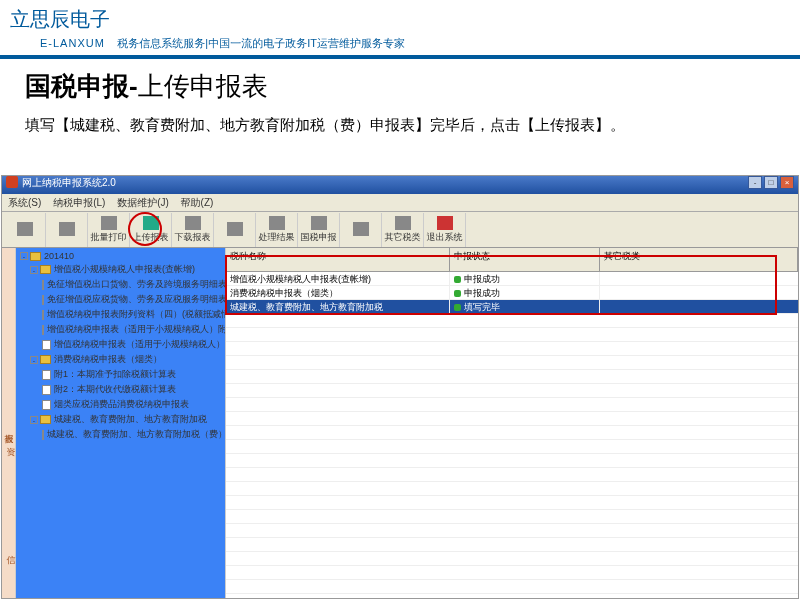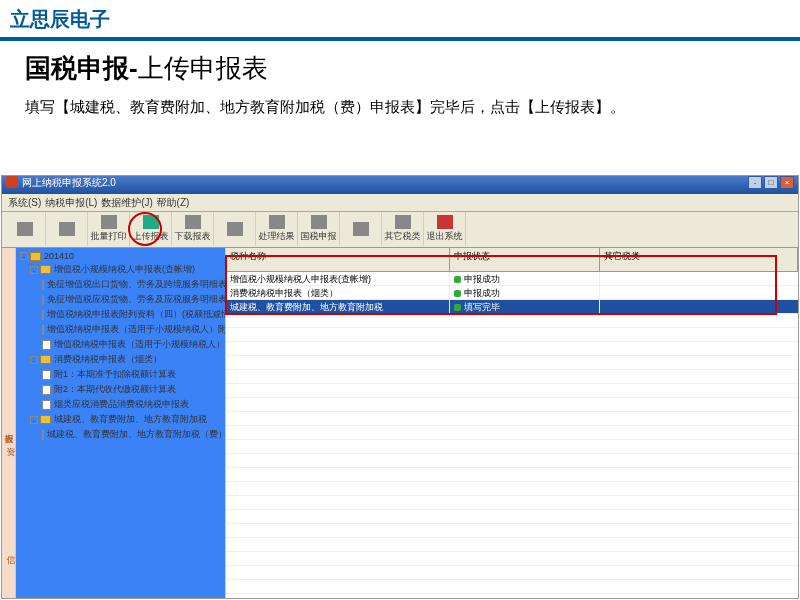--- a/index.html
+++ b/index.html
@@ -1,33 +1,33 @@
 <!DOCTYPE html>
 <html><head>
 <meta charset="utf-8">
 <style>
 *{margin:0;padding:0;box-sizing:border-box;font-family:"SimSun","Microsoft YaHei",sans-serif}
 body{width:800px;height:600px;background:#fff;position:relative;overflow:hidden}
 .hdr{padding:6px 10px 2px}
-.logo{color:#005a9c;font-size:20px;font-weight:bold}
+.logo{color:#005a9c;font-size:20px;font-weight:normal}
 .sub{color:#005a9c;font-size:11px;margin-left:30px;letter-spacing:1px}
 .tag{color:#005a9c;font-size:11px;margin-left:8px}
 .bar{height:4px;background:#005a9c;margin-top:2px}
 .title{padding:10px 25px 4px}
 .title .t1{font-size:26px;font-weight:bold}
 .title .t2{font-size:26px}
 .desc{padding:6px 25px;font-size:15px;line-height:1.5}
 .app{position:absolute;left:1px;right:1px;top:175px;bottom:1px;border:1px solid #999;background:#ece9d8}
 .tbar{height:18px;background:linear-gradient(#4a7ac9,#2050a0);color:#fff;font-size:10px;display:flex;align-items:flex-start;padding:0 4px}
 .tbar .wt{flex:1}
 .wb{width:14px;height:13px;background:#c0d0e8;margin-left:2px;border:1px solid #35589a;font-size:8px;text-align:center;line-height:11px;color:#333}
 .wb.cl{background:#d9603c;color:#fff}
 .menu{height:18px;background:#ece9d8;font-size:10px;padding:2px 6px;color:#333;border-bottom:1px solid #aaa}
-.menu span{margin-right:1px}
-.tools{height:36px;background:#ece9d8;display:flex;border-bottom:1px solid #999;align-items:flex-start;padding:0 2px;position:relative}
+.menu span{margin-right:9px}
+.tools{height:36px;background:#ece9d8;display:flex;border-bottom:1px solid #999;align-items:center;padding:0 2px;position:relative}
 .tb{width:42px;height:34px;display:flex;flex-direction:column;align-items:center;justify-content:center;font-size:9px;border-right:1px solid #ccc;color:#333}
 .tb .ic{width:16px;height:14px;background:#888;margin-bottom:1px}
 .tb.h{position:relative}
 .circ{position:absolute;width:34px;height:34px;border:2px solid #c00;border-radius:50%;top:0;left:126px;pointer-events:none}
 .body{position:absolute;top:72px;left:0;right:0;bottom:0;display:flex;background:#fff}
 .side{width:14px;background:#f5dcc8;border-right:1px solid #ccc;font-size:9px;writing-mode:vertical-lr;text-align:center;padding-top:8px;color:#a05020}
 .tree{width:210px;border-right:1px solid #ccc;background:#3b82f6;font-size:9px;overflow:hidden;padding:2px 0}
 .tn{padding:1px 0 1px 4px;white-space:nowrap;color:#333;display:flex;align-items:center}
 .tn.l1{padding-left:14px}
 .tn.l2{padding-left:26px}
@@ -50,20 +50,24 @@
 .redbox{position:absolute;border:2px solid #c00;top:-17px;left:-1px;width:552px;height:60px;pointer-events:none}
 .lines .ln{height:14px;border-bottom:1px solid #eee}
 .sidetabs{position:absolute;left:0;top:260px;width:14px;font-size:9px;color:#a05020}
 .sidetabs div{padding:4px 2px;writing-mode:vertical-lr}
 </style>
 </head>
 <body>
 
 <div class="hdr">
   <div class="logo">立思辰电子</div>
+  <div>
+    <span class="sub">E-LANXUM</span>
+    <span class="tag">税务信息系统服务|中国一流的电子政务IT运营维护服务专家</span>
+  </div>
 </div>
 <div class="bar"></div>
 
 <div class="title">
   <span class="t1">国税申报-</span><span class="t2">上传申报表</span>
 </div>
 <div class="desc">填写【城建税、教育费附加、地方教育附加税（费）申报表】完毕后，点击【上传报表】。</div>
 
 <div class="app">
   <div class="tbar">

